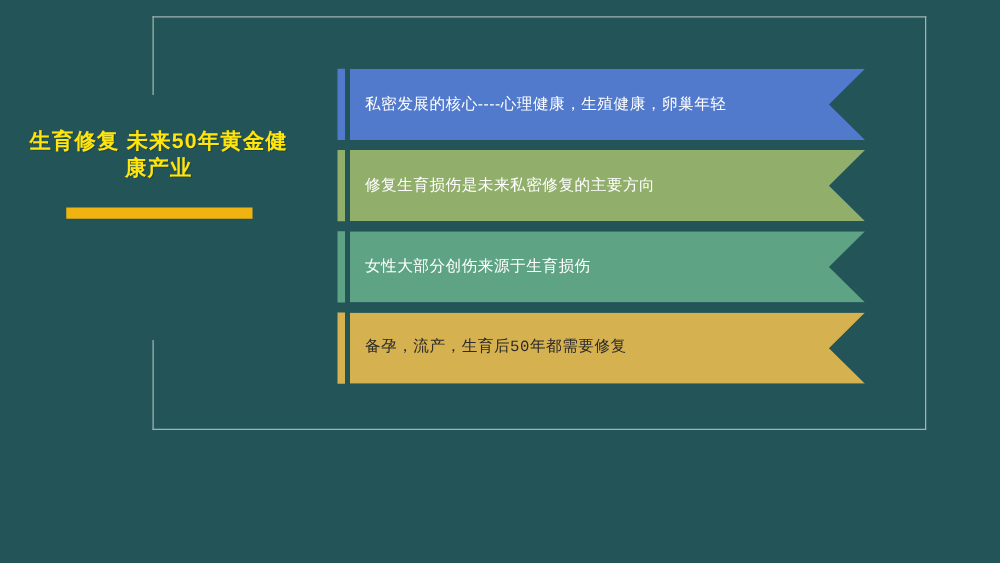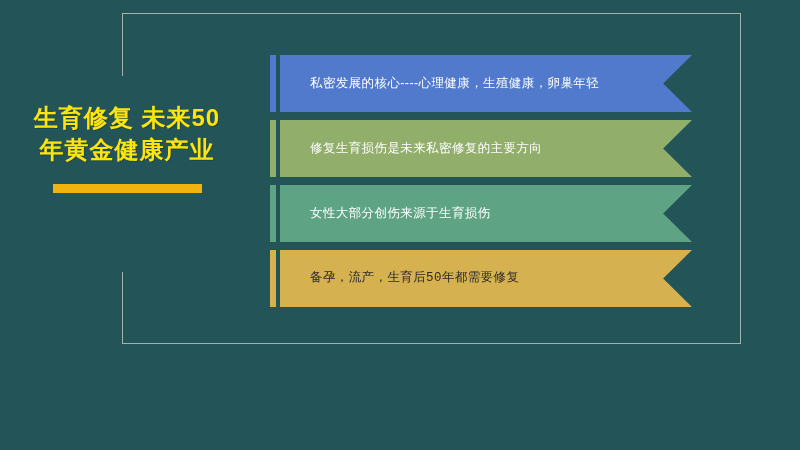--- a/index.html
+++ b/index.html
@@ -32,21 +32,21 @@
   
   .title-block {
     position: absolute;
     left: 22px;
     top: 102px;
     width: 210px;
     text-align: center;
   }
   .title-text {
     color: #FFE50B;
-    font-size: 24px;
+    font-size: 17px;
     font-weight: bold;
     line-height: 1.32;
     letter-spacing: 1px;
     white-space: pre-line;
     text-shadow: 1px 1px 0 rgba(0,0,0,0.18);
   }
   .title-rule {
     margin: 19px auto 0 auto;
     width: 149px;
     height: 9px;
@@ -81,21 +81,21 @@
     display: flex;
     align-items: center;
     -webkit-clip-path: polygon(0 0, 100% 0, 100% 100%, 94.5% 100%, 88% 50%, 94.5% 0.2%, 94.5% 0, 100% 0, 100% 100%, 0 100%);
     clip-path: polygon(0 0, 100% 0, 100% 50%, 100% 100%, 88% 50%);
   }
   
   .banner-body {
     clip-path: polygon(0 0, 100% 0, 93% 50%, 100% 100%, 0 100%);
   }
   .banner-text {
-    padding-left: 30px;
+    padding-left: 12px;
     font-size: 12.5px;
     line-height: 1.2;
     letter-spacing: 0.4px;
     white-space: nowrap;
   }
   .t-light { color: #FFFFFF; }
   .t-dark  { color: #2A2A2A; }
 </style>
 </head>
 <body>

